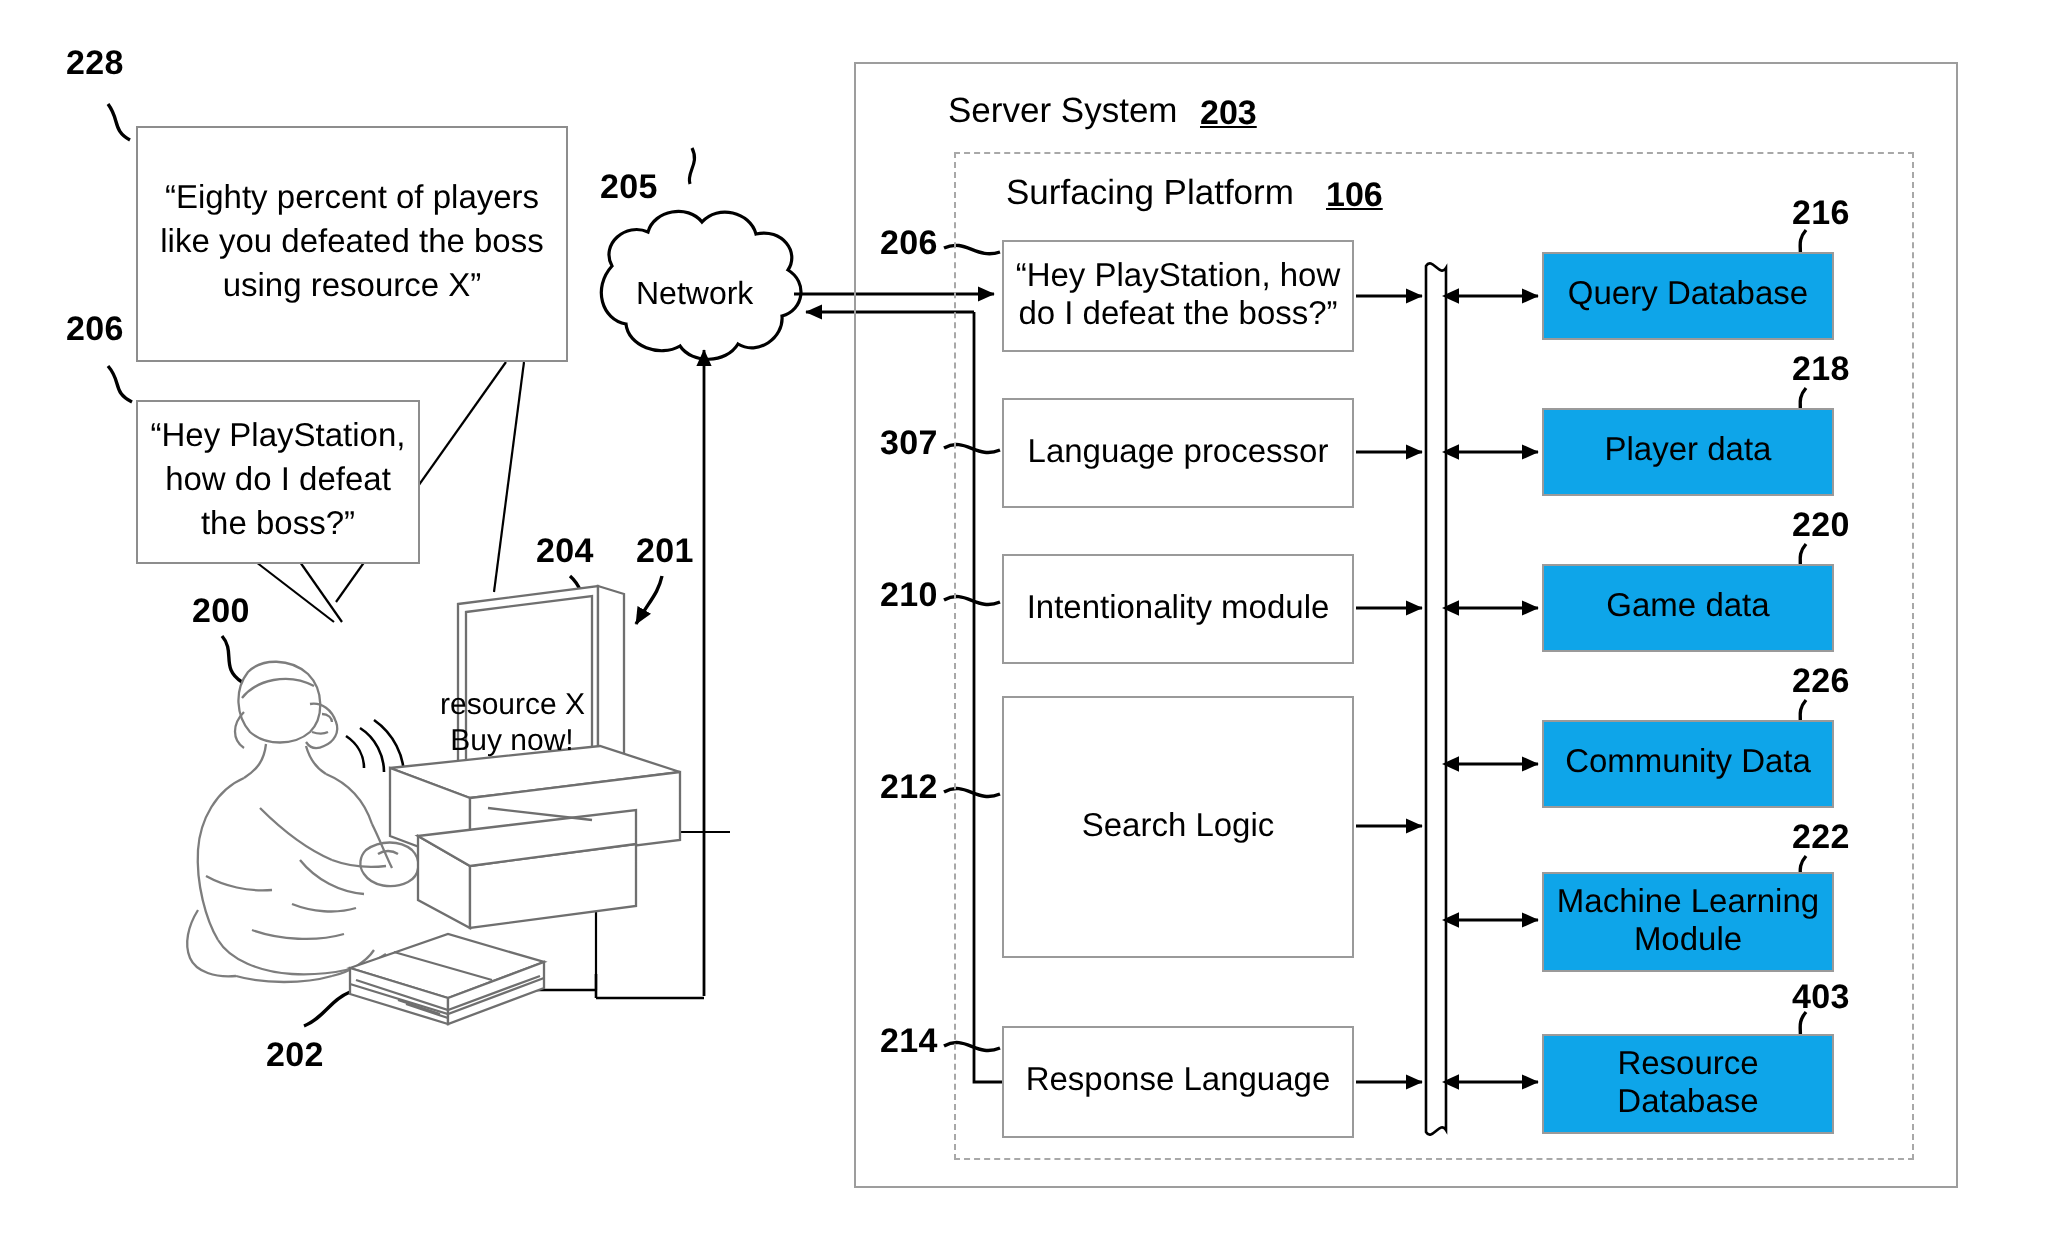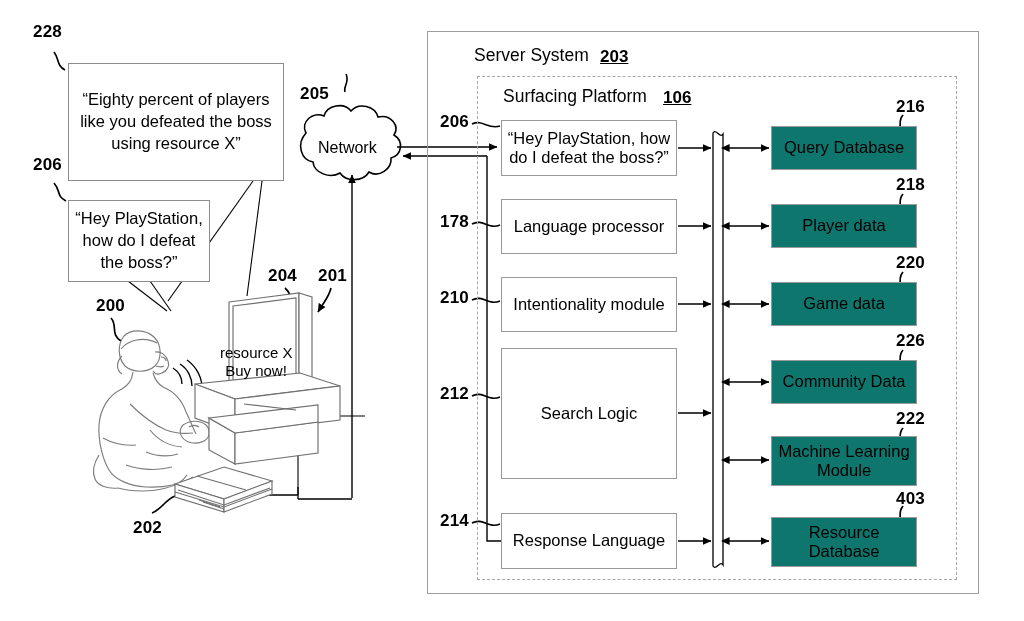--- a/index.html
+++ b/index.html
@@ -7,21 +7,21 @@
        font-family:"Liberation Sans","DejaVu Sans",sans-serif;color:#000;}
   #stage{position:relative;width:1024px;height:621px;}
   #stage svg.layer{position:absolute;left:0;top:0;width:1024px;height:621px;}
 
   .refnum{position:absolute;font-weight:bold;font-size:17px;letter-spacing:.2px;
           white-space:nowrap;}
   .boxlabel{position:absolute;display:flex;align-items:center;justify-content:center;
             text-align:center;line-height:1.18;font-size:16.5px;box-sizing:border-box;
             padding:2px 4px;}
   .lbox{border:1px solid #9a9a9a;background:#fff;}
-  .rbox{border:1px solid #9a9a9a;background:#0f766e;}
+  .rbox{border:1px solid #9a9a9a;background:#0ea5e9;}
   .bubble{position:absolute;border:1px solid #8d8d8d;background:#fff;box-sizing:border-box;
           display:flex;align-items:center;justify-content:center;text-align:center;
           line-height:1.33;font-size:16.5px;padding:4px 6px;}
   .frame-solid{position:absolute;border:1px solid #9d9d9d;background:transparent;}
   .frame-dashed{position:absolute;border:1px dashed #a8a8a8;background:transparent;}
   .framelabel{position:absolute;font-size:17.5px;white-space:nowrap;}
   .framenum{position:absolute;font-size:17px;font-weight:bold;
             text-decoration:underline;white-space:nowrap;}
   .cloudtext{position:absolute;font-size:16px;white-space:nowrap;}
   .tvtext{position:absolute;font-size:15px;line-height:1.2;text-align:center;
@@ -247,21 +247,21 @@
   </div>
 
   <div class="boxlabel lbox" style="left:501px;top:120px;width:176px;height:56px;">
     <span>“Hey PlayStation, how do I defeat the boss?”</span>
   </div>
   <div class="refnum" style="left:440px;top:112px;">206</div>
 
   <div class="boxlabel lbox" style="left:501px;top:199px;width:176px;height:55px;">
     <span>Language processor</span>
   </div>
-  <div class="refnum" style="left:440px;top:212px;">178</div>
+  <div class="refnum" style="left:440px;top:212px;">307</div>
 
   <div class="boxlabel lbox" style="left:501px;top:277px;width:176px;height:55px;">
     <span>Intentionality module</span>
   </div>
   <div class="refnum" style="left:440px;top:288px;">210</div>
 
   <div class="boxlabel lbox" style="left:501px;top:348px;width:176px;height:131px;">
     <span>Search Logic</span>
   </div>
   <div class="refnum" style="left:440px;top:384px;">212</div>

